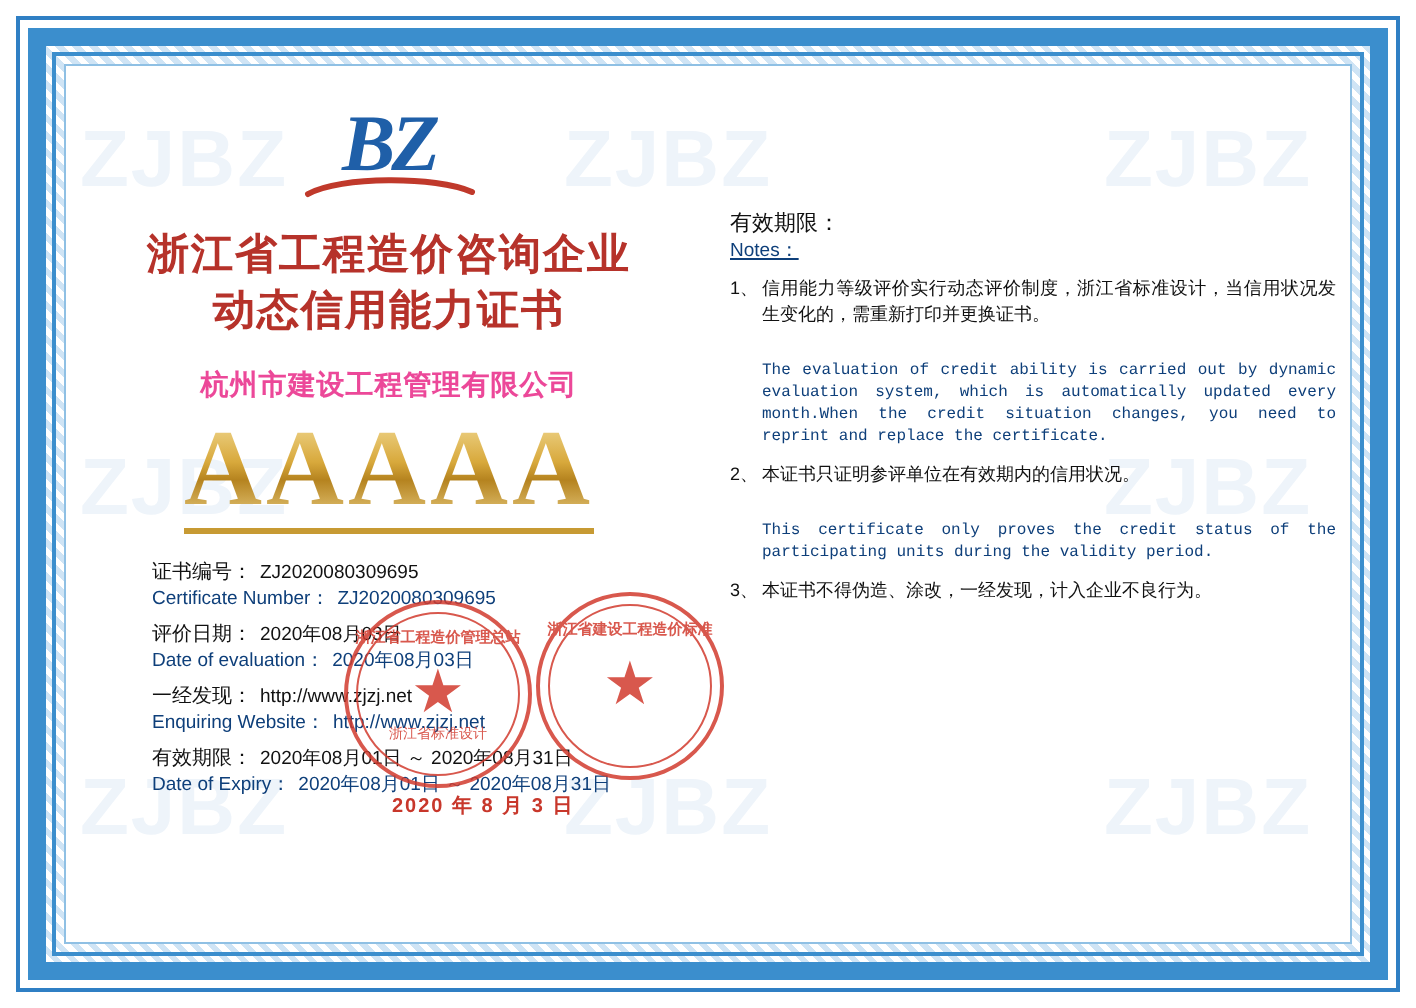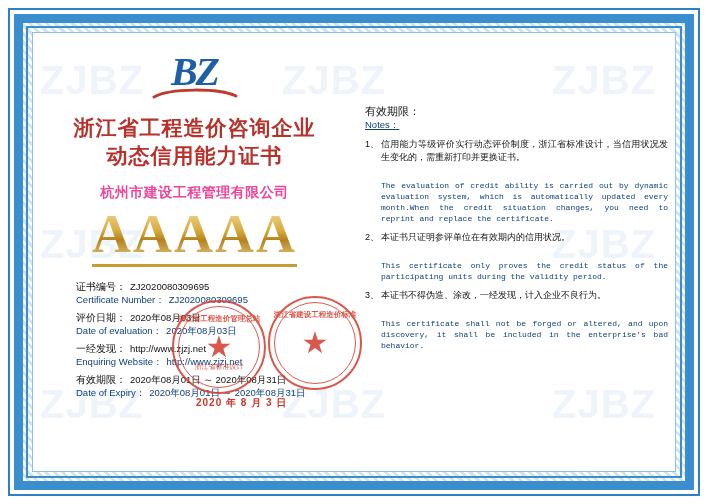--- a/index.html
+++ b/index.html
@@ -336,21 +336,20 @@
             <div class="note-en">This certificate only proves the credit status of the participating units during the validity period.</div>
           </div>
         </div>
       </div>
 
       <div class="note">
         <div class="note-row">
           <div class="note-num">3、</div>
           <div class="note-body">
             <div class="note-cn">本证书不得伪造、涂改，一经发现，计入企业不良行为。</div>
-            <div class="note-en">This certificate shall not be forged or altered, and upon discovery, it shall be included in the enterprise's bad behavior.</div>
           </div>
         </div>
       </div>
     </div>
   </div>
 
   <div class="stamps">
     <div class="stamp left">
       <div class="ring"></div>
       <div class="star">★</div>

